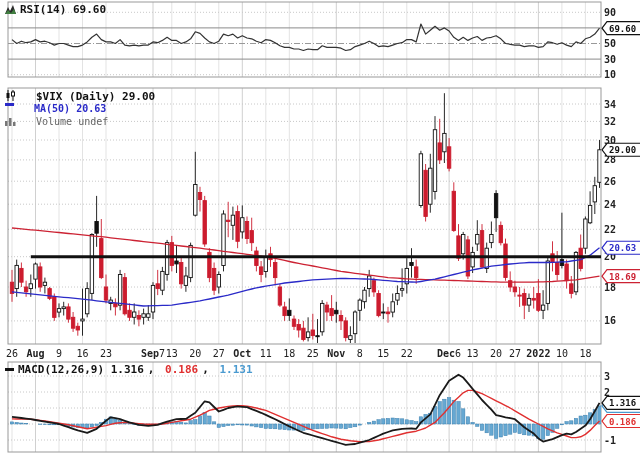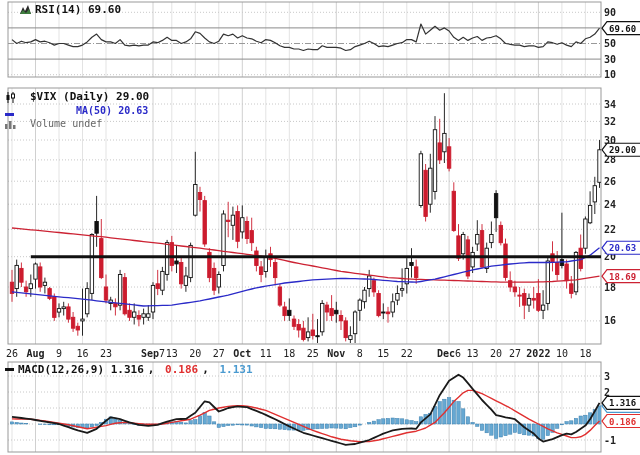--- a/index.html
+++ b/index.html
@@ -1,26 +1,26 @@
 <!DOCTYPE html>
 <html><head>
 <meta charset="utf-8">
 <style>
   html,body{margin:0;padding:0;background:#fff;}
   #chart-wrap{position:relative;width:640px;height:455px;background:#ffffff;overflow:hidden;
     font-family:"DejaVu Sans Mono","Liberation Mono",monospace;}
   #chart-svg{position:absolute;left:0;top:0;}
   .legend{position:absolute;display:flex;align-items:center;gap:4px;white-space:pre;}
   .legend .txt{font-weight:bold;}
-  #rsi-legend{left:20px;top:3px;font-size:11px;color:#111;}
+  #rsi-legend{left:5px;top:3px;font-size:11px;color:#111;}
   #price-legend{left:5px;top:90px;flex-direction:column;align-items:flex-start;gap:0;}
-  .plrow{display:flex;align-items:flex-end;gap:14px;height:13px;}
+  .plrow{display:flex;align-items:flex-start;gap:20px;height:13px;}
   #price-title-row .txt{font-size:11px;color:#111;}
   .marow .txt{font-size:10px;}
-  #ma50-row .txt{color:#2a2ac8;margin-left:48px;}
+  #ma50-row .txt{color:#2a2ac8;}
   #ma200-row .txt{color:#cc2233;}
   #vol-row .txt{color:#666;font-weight:normal;}
   #macd-legend{left:5px;top:363px;font-size:11px;}
   #macd-legend .seg-black{color:#111;font-weight:bold;}
   #macd-legend .seg-red{color:#e03030;font-weight:bold;}
   #macd-legend .seg-blue{color:#4a9ad0;font-weight:bold;}
   .swatch{display:inline-block;width:9px;height:3px;}
 </style>
 </head>
 <body>

